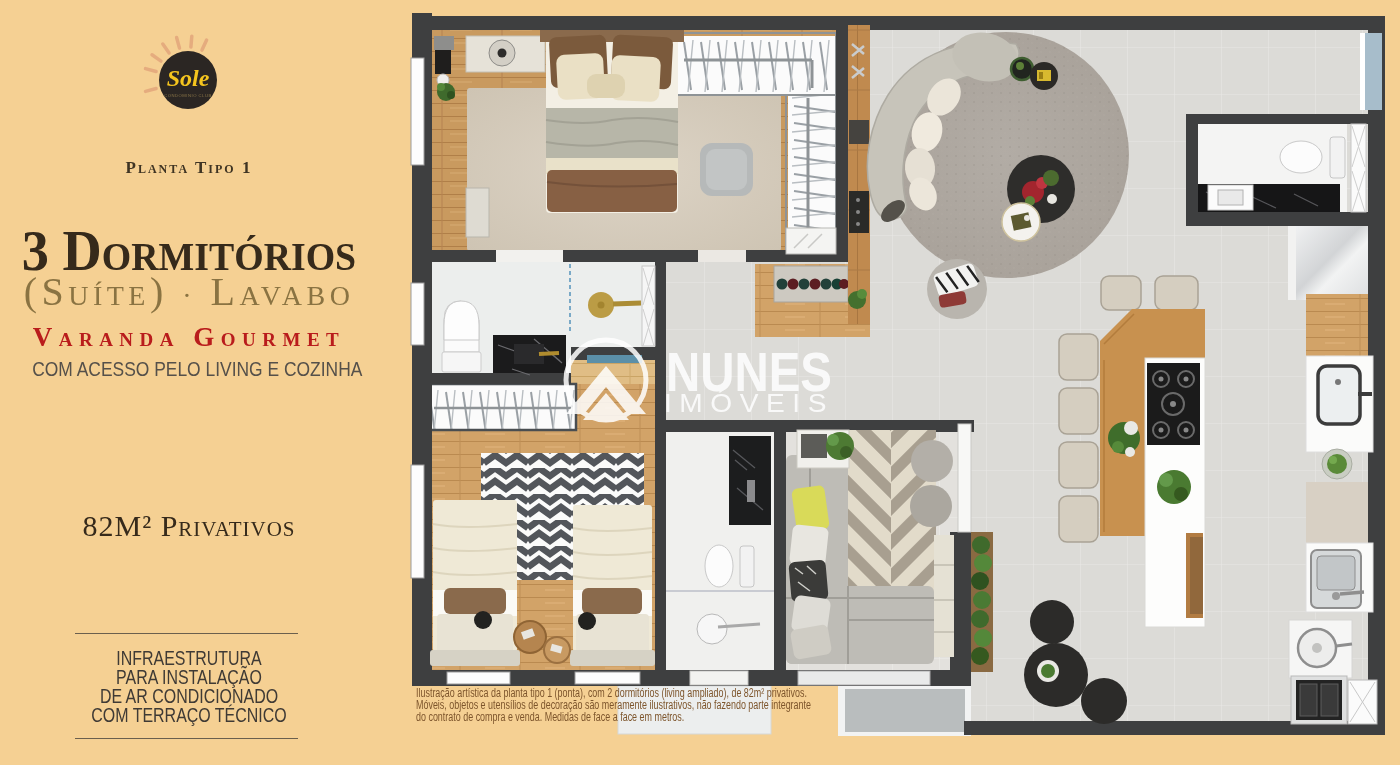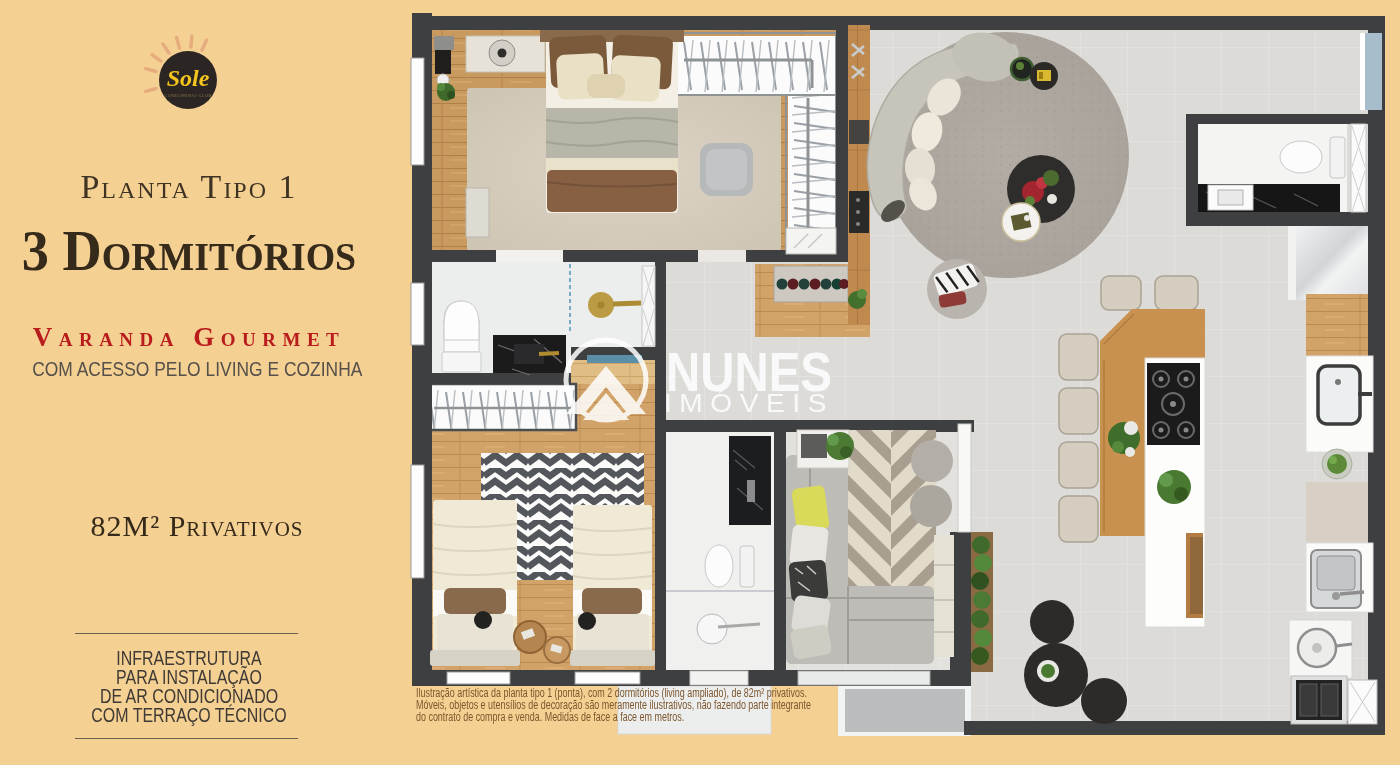--- a/index.html
+++ b/index.html
@@ -22,31 +22,32 @@
         <line x1="49.1" y1="33" x2="42.8" y2="24"></line>
         <line x1="59.5" y1="28.1" x2="56.6" y2="17.5"></line>
         <line x1="70.9" y1="27.1" x2="71.8" y2="16.2"></line>
         <line x1="82" y1="30.1" x2="86.6" y2="20.1"></line>
       </g>
       <circle cx="68" cy="60" r="29" fill="#2b2623"></circle>
       <text x="68" y="66" text-anchor="middle" font-family="Liberation Serif" font-style="italic" font-weight="bold" font-size="24" fill="#f5c51e">Sole</text>
       <text x="68" y="77" text-anchor="middle" font-family="Liberation Sans" font-size="4.2" fill="#8a7648" letter-spacing="0.5">CONDOMINIO CLUB</text>
     </svg>
 
-    <div class="t" style="top:168px;font-size:34px;letter-spacing:2px;">Planta Tipo 1</div>
+    <div class="t" style="top:158px;font-size:17px;letter-spacing:2px;font-weight:bold;">Planta Tipo 1</div>
 
     <div class="t" style="top:219px;font-size:56px;letter-spacing:0px;color:#362a1b;font-weight:600;transform:scaleX(0.97);transform-origin:189px 0;">3 Dormitórios</div>
 
+    <div class="t" style="top:268px;font-size:40px;letter-spacing:4.5px;color:#8a7342;">(Suíte) <span style="font-size:28px;">·</span> Lavabo</div>
 
     <div class="t" style="top:322px;font-size:27px;font-weight:bold;color:#b91c1c;letter-spacing:6.5px;">Varanda Gourmet</div>
 
     <div style="position:absolute;top:357px;left:0px;width:378px;text-align:center;font-size:21px;color:#55504a;transform:scaleX(0.83);transform-origin:189px 0;letter-spacing:0px;white-space:nowrap;">COM ACESSO PELO LIVING E COZINHA</div>
 
 
-    <div class="t" style="top:509px;font-size:30px;letter-spacing:1px;color:#362a1b;margin-left:8px;">82M² Privativos</div>
+    <div class="t" style="top:509px;font-size:30px;letter-spacing:1px;color:#362a1b;">82M² Privativos</div>
 
     <div style="position:absolute;left:75px;top:633px;width:223px;height:1px;background:#6b5f4d;"></div>
 
     <div style="position:absolute;top:648px;left:0px;width:378px;text-align:center;font-size:21px;line-height:19px;color:#3f3a35;transform:scaleX(0.76);transform-origin:189px 0;">INFRAESTRUTURA<br>PARA INSTALAÇÃO<br>DE AR CONDICIONADO<br>COM TERRAÇO TÉCNICO</div>
 
     <div style="position:absolute;left:75px;top:738px;width:223px;height:1px;background:#6b5f4d;"></div>
   </div>
 
   <svg id="plan" style="position:absolute;left:0px;top:0px" width="1400" height="765" viewBox="0 0 1400 765">
     <defs>

